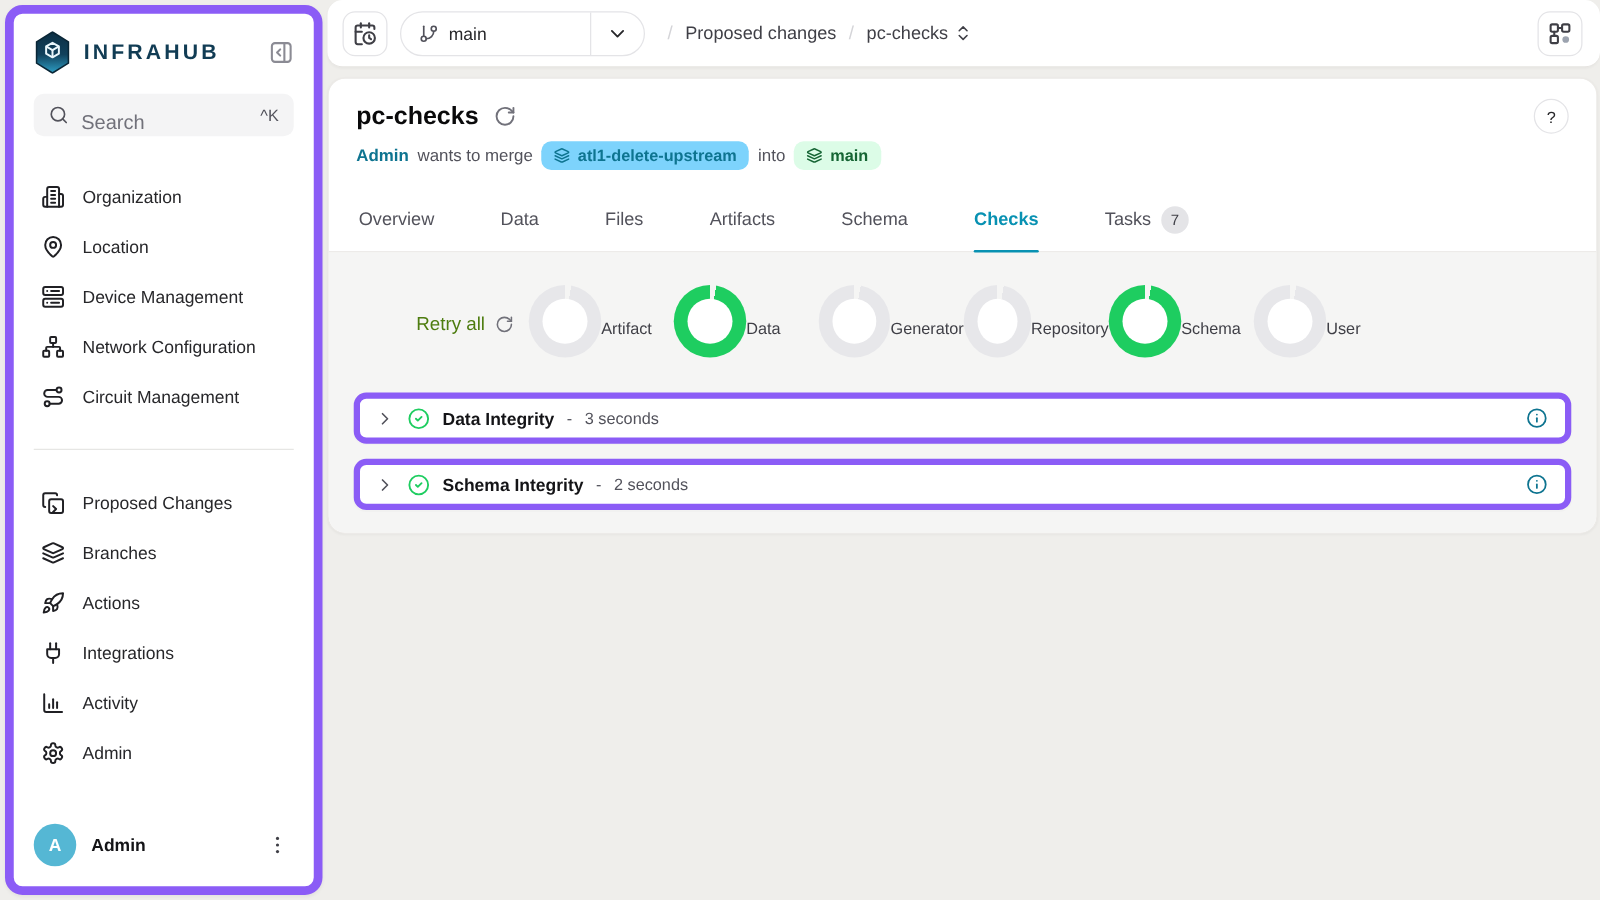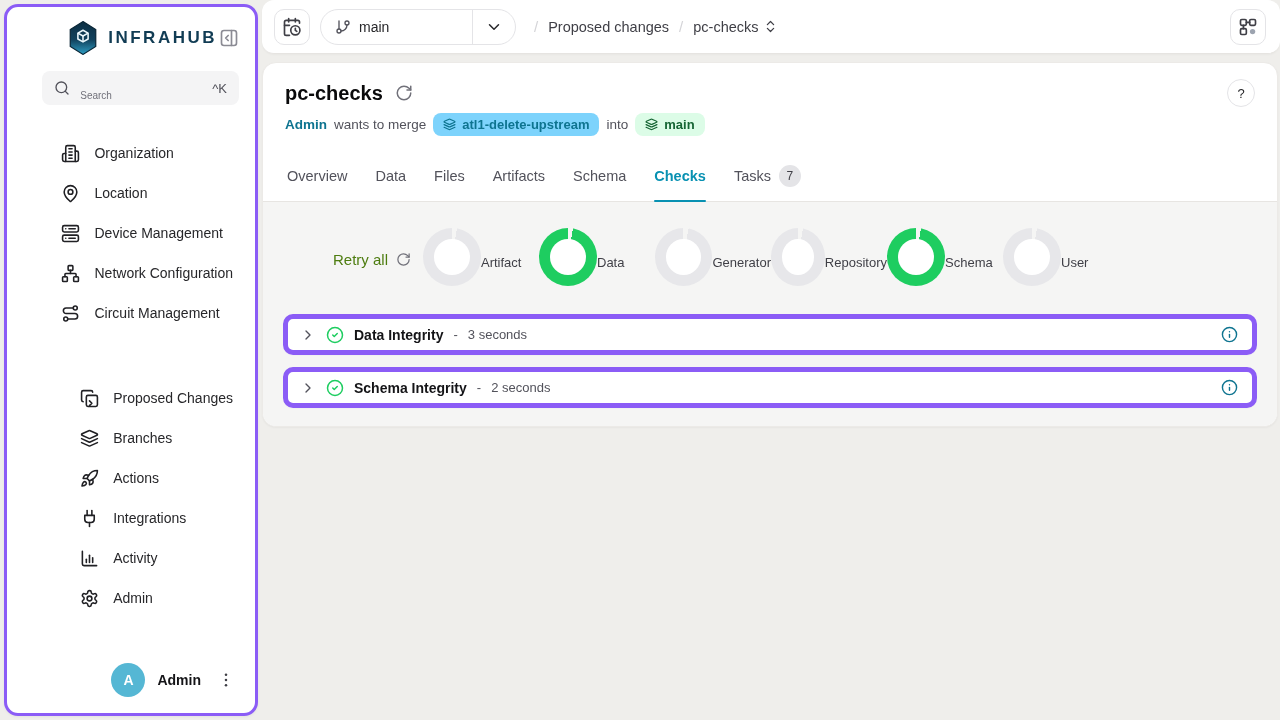--- a/index.html
+++ b/index.html
@@ -9,34 +9,34 @@
     background: #efeeeb;
     font-family: "Liberation Sans", sans-serif;
     color: #18181b;
     overflow: hidden;
   }
   svg { display:block; flex:none; }
 
   
   .sidebar {
     position:absolute; left:4px; top:4px; bottom:4px; width:254px;
-    background:#fff; border:3px solid #8b5cf6; border-radius:14px;
+    background:#fff; border:7px solid #8b5cf6; border-radius:14px;
     box-shadow:0 1px 3px rgba(0,0,0,.05);
-    display:flex; flex-direction:column; overflow:hidden;align-items:flex-end;
+    display:flex; flex-direction:column; overflow:hidden;
   }
   .side-head { display:flex; align-items:center; padding:14px 14px 8px 16px; }
   .brand { font-size:17px; font-weight:800; letter-spacing:2.5px; color:#113c54; margin-left:10px; flex:1; }
   .collapse-btn { color:#8b8b94; background:none; border:none; cursor:pointer; padding:2px; }
   .search-box {
     margin:8px 16px 4px; height:34px; background:#f4f4f5; border-radius:8px;
     display:flex; align-items:center; padding:0 12px; color:#52525b; cursor:text;
   }
   .search-input {
     border:none; background:transparent; outline:none; flex:1; margin-left:10px;
-    font-size:10px; color:#15803d; font-family:"Liberation Sans",sans-serif; min-width:0;margin-top:14px;
+    font-size:16px; color:#15803d; font-family:"Liberation Sans",sans-serif; min-width:0;margin-top:14px;
   }
   .search-input::placeholder { color:#71717a; }
   .search-kbd { font-size:13px; color:#52525b; }
   .nav { padding:24px 12px 0; }
   .nav-item {
     height:40px; display:flex; align-items:center; padding:0 10px; gap:14px;
     font-size:14px; color:#27272a; border-radius:8px; cursor:pointer;
   }
   .nav-item svg { color:#202024; }
   .nav-divider { border:none; border-top:1px solid #e6e6e4; margin:22px 16px; }
@@ -84,21 +84,21 @@
   .help-btn {
     margin-left:auto; width:28px; height:28px; border-radius:50%; border:1px solid #e4e4e7;
     display:grid; place-items:center; font-size:13px; color:#27272a; background:#fff; cursor:pointer;
   }
   .merge-row { margin-top:6px; display:flex; align-items:center; gap:7px; font-size:13.5px; color:#52525b; }
   .merge-author { color:#0e7490; font-weight:700; }
   .badge { display:inline-flex; align-items:center; gap:6px; padding:4px 10px; border-radius:8px; font-size:13px; font-weight:700; cursor:default; }
   .badge.source { background:#7dd3fc; color:#0e7490; }
   .badge.target { background:#dcfce7; color:#166534; }
 
-  .tabs { display:flex; align-items:stretch; padding:0 24px; gap:28px; border-bottom:1px solid #e7e5e2; height:52px; }
+  .tabs { display:flex; align-items:stretch; padding:0 24px; gap:53px; border-bottom:1px solid #e7e5e2; height:52px; }
   .tab { display:flex; align-items:center; gap:8px; font-size:14.5px; color:#52525b; position:relative; cursor:pointer; white-space:nowrap; }
   .tab.active { color:#0891b2; font-weight:600; }
   .tab.active::after { content:""; position:absolute; left:0; right:0; bottom:-1px; height:2px; background:#0891b2; border-radius:1px; }
   .tab-badge {
     width:22px; height:22px; border-radius:50%; background:#e4e4e7; color:#3f3f46;
     font-size:12px; display:grid; place-items:center; font-weight:400;
   }
 
   
   .checks-panel { background:#f5f5f4; padding:26px 0 18px; }

